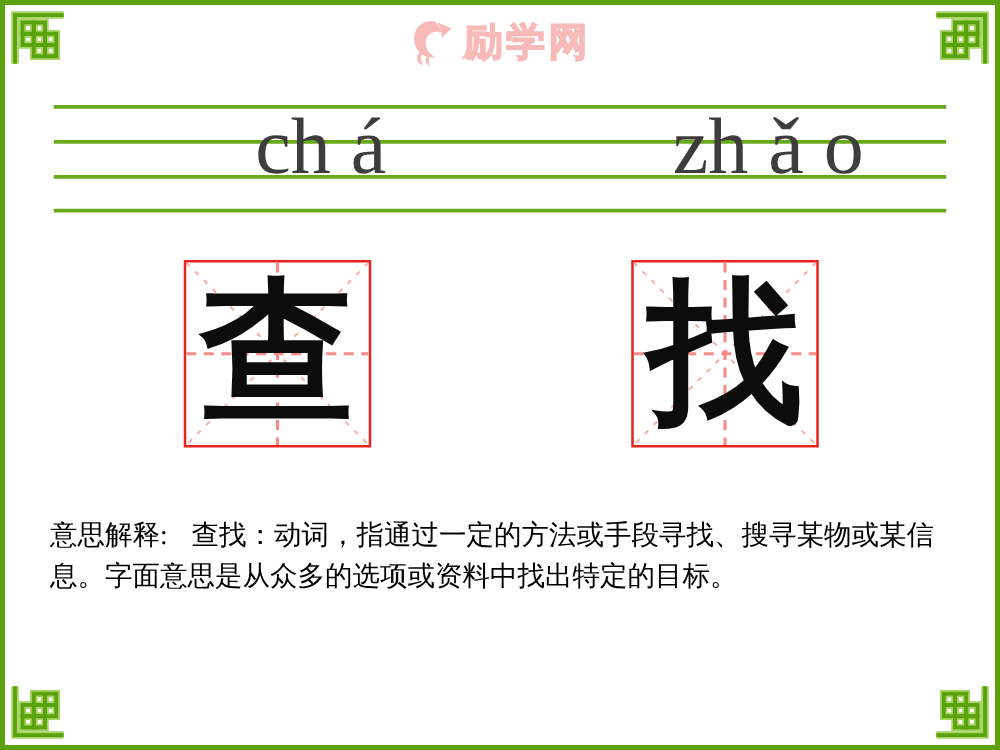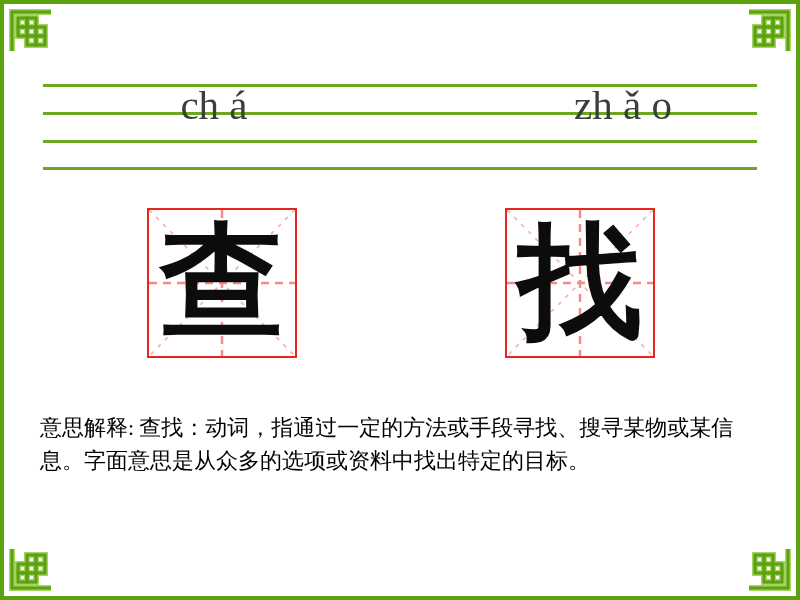--- a/index.html
+++ b/index.html
@@ -41,46 +41,46 @@
     font-size:31px;font-weight:bold;letter-spacing:3px;
     color:var(--logo-pink-light);
     -webkit-text-stroke:1.3px var(--logo-pink);
     font-family:"Liberation Sans", sans-serif;
   }
   
   .pinyin-line{position:absolute;left:43px;width:714px;height:3px;background:var(--line-green);}
   .pl1{top:84px;} .pl2{top:112px;} .pl3{top:140px;} .pl4{top:167px;}
   .pinyin-word{
     position:absolute;top:85px;height:66px;width:190px;
-    font-size:41px;line-height:1;color:var(--pinyin-gray);
-    text-align:center;white-space:pre;
+    font-size:64px;line-height:1;color:var(--pinyin-gray);
+    text-align:right;white-space:pre;
   }
   .pw1{left:119px;}
-  .pw2{left:528px;}
+  .pw2{left:501px;}
   
   .charbox{
     position:absolute;top:208px;width:146px;height:146px;
     border:2px solid var(--box-red);background:#fff;
   }
   .cb1{left:147px;}
   .cb2{left:505px;}
   .charbox svg.guides{position:absolute;left:0;top:0;width:146px;height:146px;}
   .charbox .glyph{
     position:absolute;left:0;top:0;width:146px;height:146px;
     display:flex;align-items:center;justify-content:center;
     font-size:124px;font-weight:bold;color:var(--ink-black);
     font-family:"Liberation Serif", serif;
   }
   
   .definition{
     position:absolute;left:40px;top:411px;width:728px;
     font-size:22px;line-height:33px;color:#000;
   }
   .definition .label{font-weight:normal;}
-  .definition .body{margin-left:5px;}
+  .definition .body{margin-left:19px;}
 </style>
 </head>
 <body>
 
 <div class="stage">
 
   <div class="bar bar-top"></div>
   <div class="bar bar-bottom"></div>
   <div class="bar bar-left"></div>
   <div class="bar bar-right"></div>
@@ -175,20 +175,29 @@
           <rect x="22" y="13" width="9" height="9"></rect>
         <rect x="13" y="22" width="9" height="9"></rect>
           <rect x="22" y="22" width="9" height="9"></rect>
           <rect x="31" y="22" width="9" height="9"></rect>
         <rect x="22" y="31" width="9" height="9"></rect>
           <rect x="31" y="31" width="9" height="9"></rect>
       </g>
     </svg>
   </div>
 
+  <div class="logo">
+    <svg class="logo-icon" viewBox="0 0 40 42">
+      <path fill="var(--logo-pink)" d="M21 3 C 11 2 4.5 9 4.5 18 C 4.5 28 13 35 22.5 33.5 C 17 30.5 13.5 26 14.5 19.5 C 15.5 13.5 21 10.5 27.5 12.5 C 26 7.5 24 4 21 3 Z"></path>
+      <path fill="var(--logo-pink)" d="M24 4 L36 9 L28 17 C 27.5 11.5 26 6.5 24 4 Z"></path>
+      <path fill="var(--logo-pink)" d="M9 29 C 5.5 33.5 6.5 38.5 12 40.5 C 9.8 36.5 9.8 32.5 11.5 30.2 Z"></path>
+      <path fill="var(--logo-pink)" d="M15 33 C 13.5 36.5 14.5 39.5 18 41 C 16.5 38 16.6 35.4 17.6 34 Z"></path>
+    </svg>
+    <span class="logo-text">励学网</span>
+  </div>
 
   <div class="pinyin-line pl1"></div>
   <div class="pinyin-line pl2"></div>
   <div class="pinyin-line pl3"></div>
   <div class="pinyin-line pl4"></div>
 
   <div class="pinyin-word pw1">ch á</div>
   <div class="pinyin-word pw2">zh ǎ o</div>
 
   <div class="charbox cb1">

